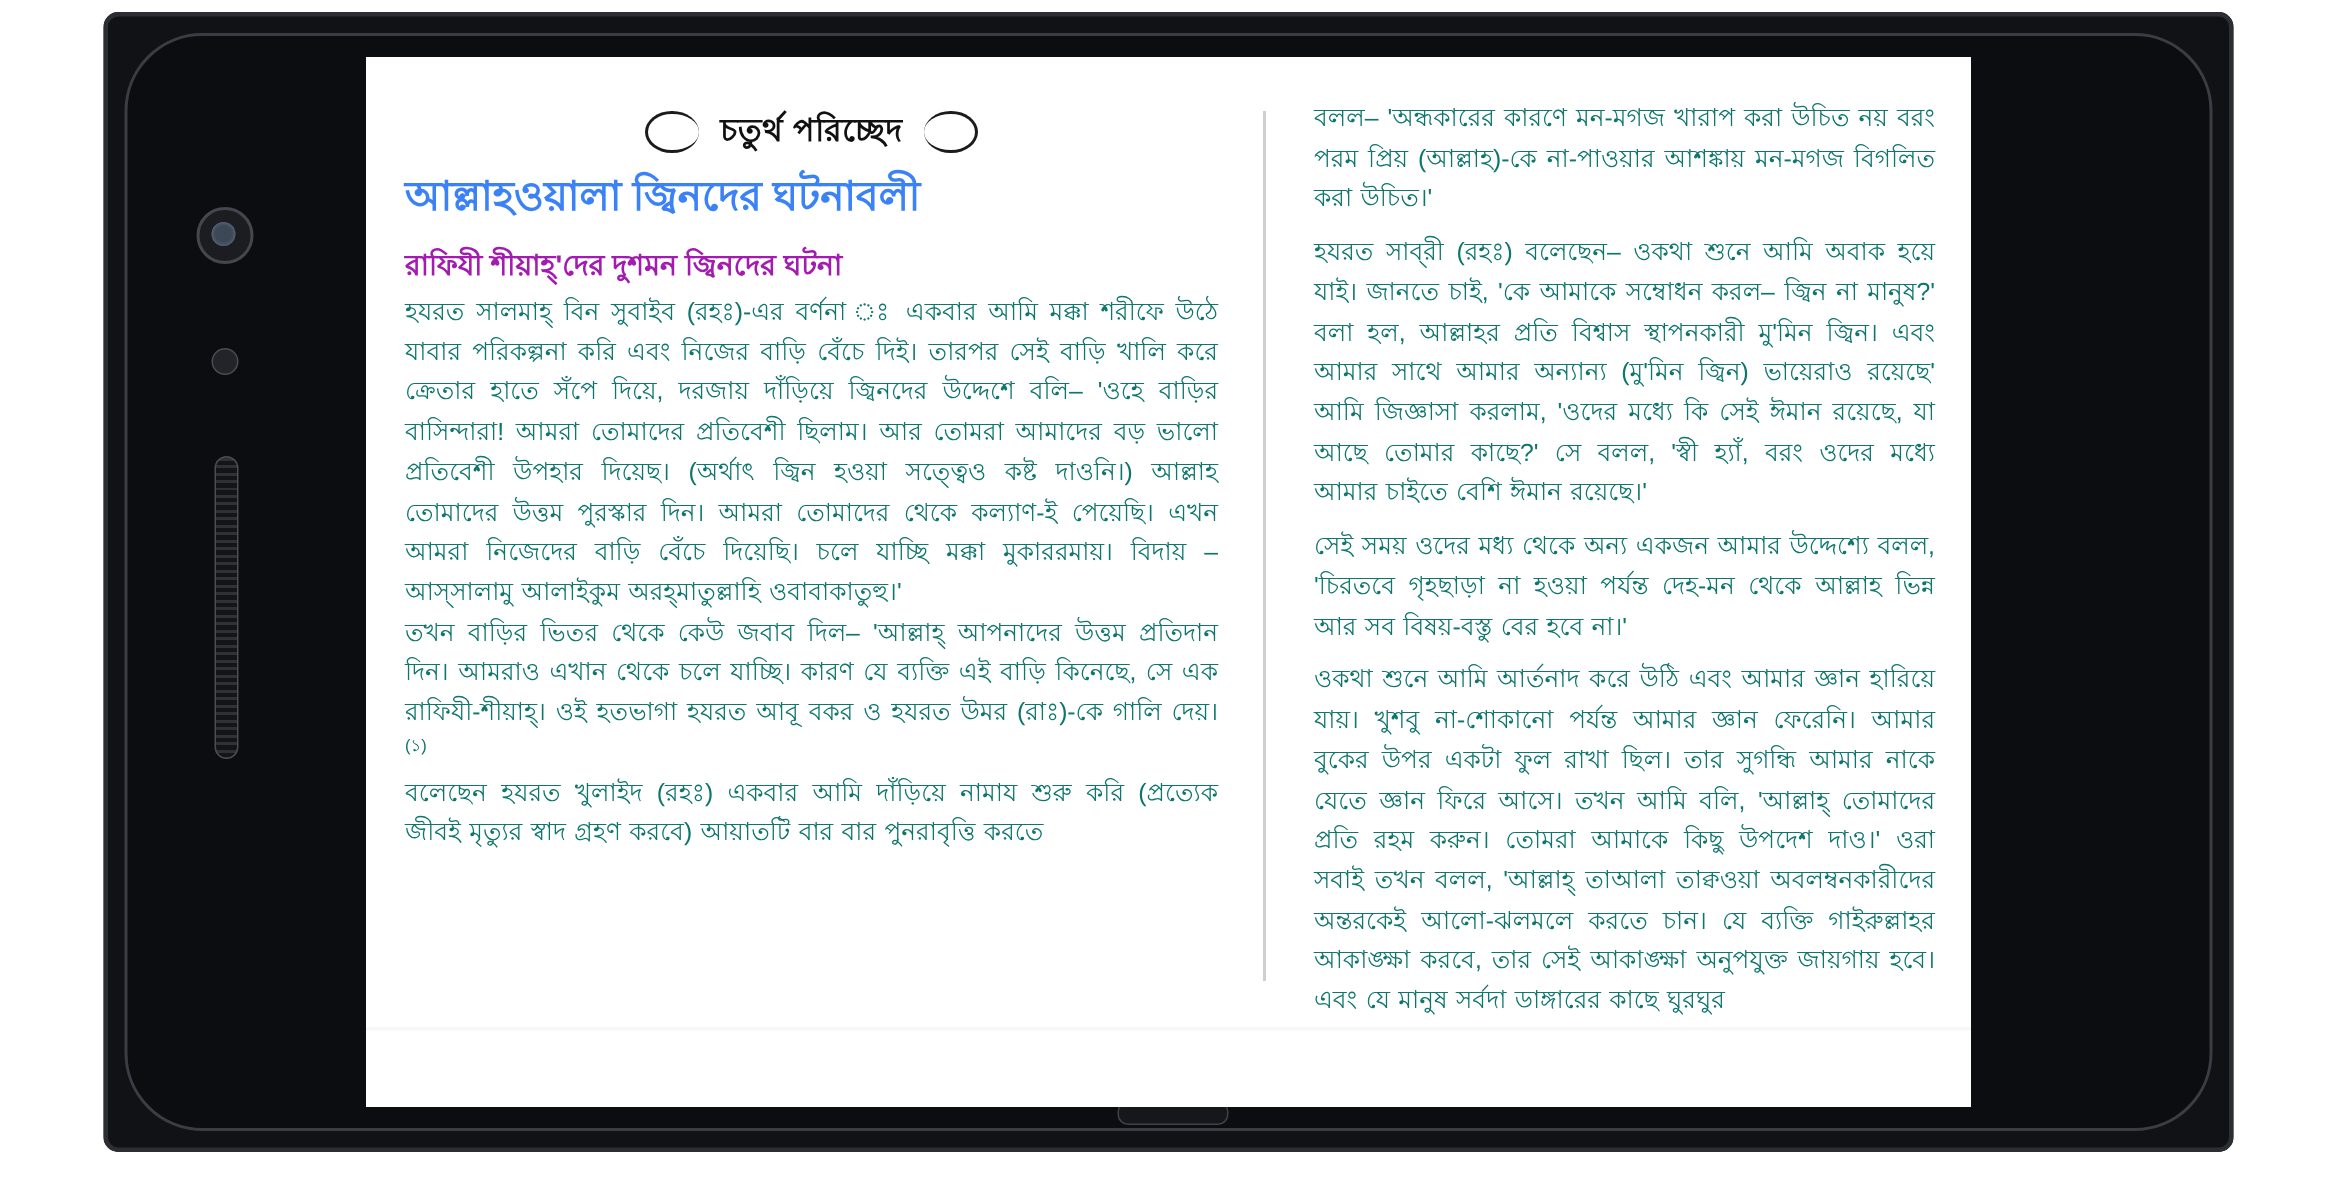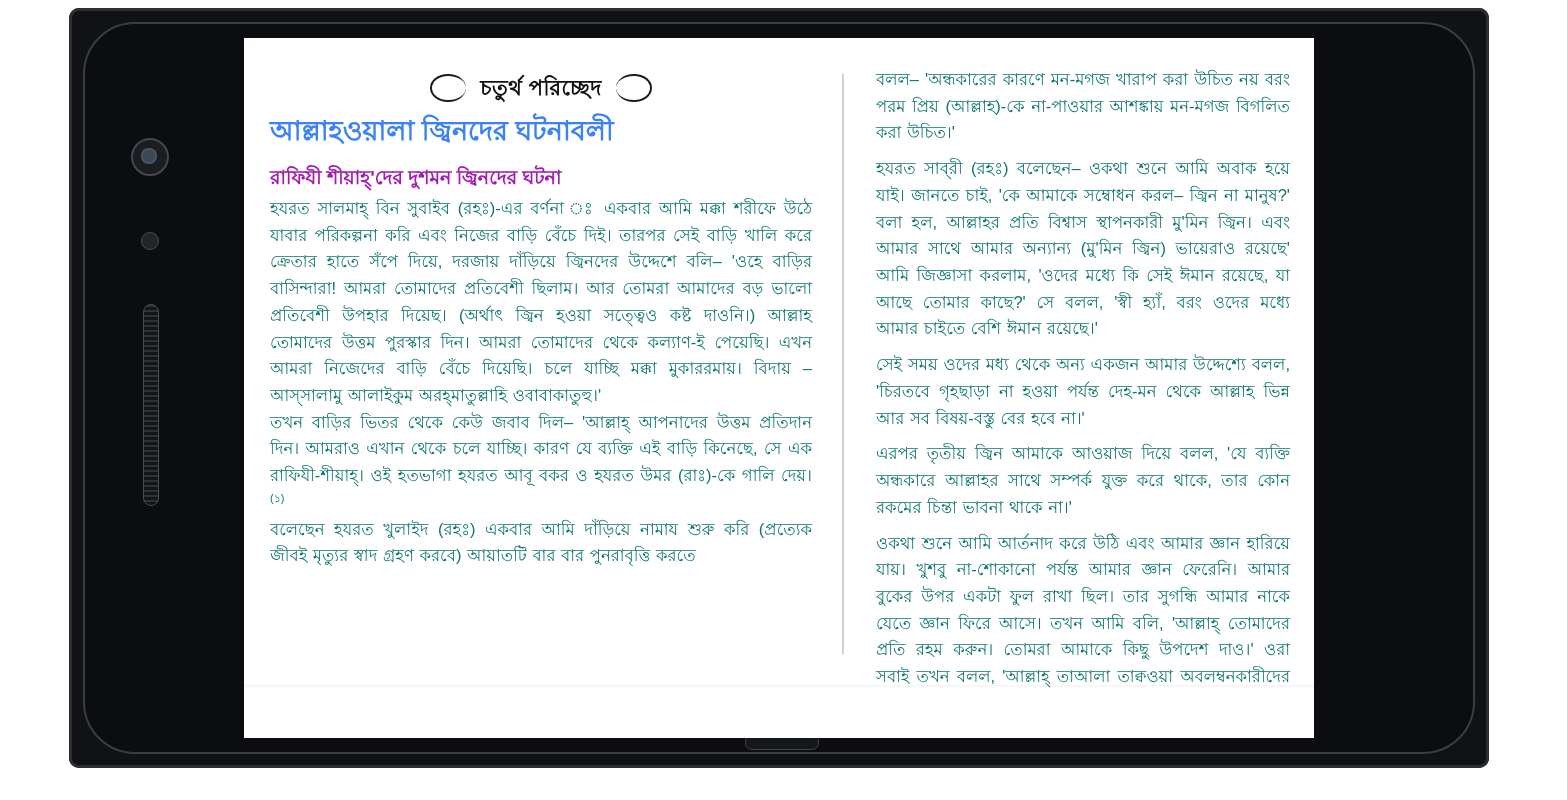--- a/index.html
+++ b/index.html
@@ -264,21 +264,20 @@
               <p class="para tight"><span>তখন বাড়ির ভিতর থেকে কেউ জবাব দিল– 'আল্লাহ্ আপনাদের উত্তম প্রতিদান দিন। আমরাও এখান থেকে চলে যাচ্ছি। কারণ যে ব্যক্তি এই বাড়ি কিনেছে, সে এক রাফিযী-শীয়াহ্। ওই হতভাগা হযরত আবূ বকর ও হযরত উমর (রাঃ)-কে গালি দেয়।</span><span class="footnote-mark">(১)</span></p>
 
 
               <p class="para">বলেছেন হযরত খুলাইদ (রহঃ) একবার আমি দাঁড়িয়ে নামায শুরু করি (প্রত্যেক জীবই মৃত্যুর স্বাদ গ্রহণ করবে) আয়াতটি বার বার পুনরাবৃত্তি করতে</p>
             </div>
 
             <div class="col col-right">
               <p class="para gap">বলল– 'অন্ধকারের কারণে মন-মগজ খারাপ করা উচিত নয় বরং পরম প্রিয় (আল্লাহ)-কে না-পাওয়ার আশঙ্কায় মন-মগজ বিগলিত করা উচিত।'</p>
               <p class="para gap">হযরত সাব্‌রী (রহঃ) বলেছেন– ওকথা শুনে আমি অবাক হয়ে যাই। জানতে চাই, 'কে আমাকে সম্বোধন করল– জ্বিন না মানুষ?' বলা হল, আল্লাহর প্রতি বিশ্বাস স্থাপনকারী মু'মিন জ্বিন। এবং আমার সাথে আমার অন্যান্য (মু'মিন জ্বিন) ভায়েরাও রয়েছে' আমি জিজ্ঞাসা করলাম, 'ওদের মধ্যে কি সেই ঈমান রয়েছে, যা আছে তোমার কাছে?' সে বলল, 'স্বী হ্যাঁ, বরং ওদের মধ্যে আমার চাইতে বেশি ঈমান রয়েছে।'</p>
               <p class="para gap">সেই সময় ওদের মধ্য থেকে অন্য একজন আমার উদ্দেশ্যে বলল, 'চিরতবে গৃহছাড়া না হওয়া পর্যন্ত দেহ-মন থেকে আল্লাহ ভিন্ন আর সব বিষয়-বস্তু বের হবে না।'</p>
-              <p class="para gap">এরপর তৃতীয় জ্বিন আমাকে আওয়াজ দিয়ে বলল, 'যে ব্যক্তি অন্ধকারে আল্লাহর সাথে সম্পর্ক যুক্ত করে থাকে, তার কোন রকমের চিন্তা ভাবনা থাকে না।'</p>
               <p class="para">ওকথা শুনে আমি আর্তনাদ করে উঠি এবং আমার জ্ঞান হারিয়ে যায়। খুশবু না-শোকানো পর্যন্ত আমার জ্ঞান ফেরেনি। আমার বুকের উপর একটা ফুল রাখা ছিল। তার সুগন্ধি আমার নাকে যেতে জ্ঞান ফিরে আসে। তখন আমি বলি, 'আল্লাহ্ তোমাদের প্রতি রহম করুন। তোমরা আমাকে কিছু উপদেশ দাও।' ওরা সবাই তখন বলল, 'আল্লাহ্ তাআলা তাক্বওয়া অবলম্বনকারীদের অন্তরকেই আলো-ঝলমলে করতে চান। যে ব্যক্তি গাইরুল্লাহর আকাঙ্ক্ষা করবে, তার সেই আকাঙ্ক্ষা অনুপযুক্ত জায়গায় হবে। এবং যে মানুষ সর্বদা ডাঙ্গারের কাছে ঘুরঘুর</p>
             </div>
           </div>
 
           <div class="divider"></div>
         </div>
         <div class="page-bottom"></div>
       </div>
     </div>
   </div>

